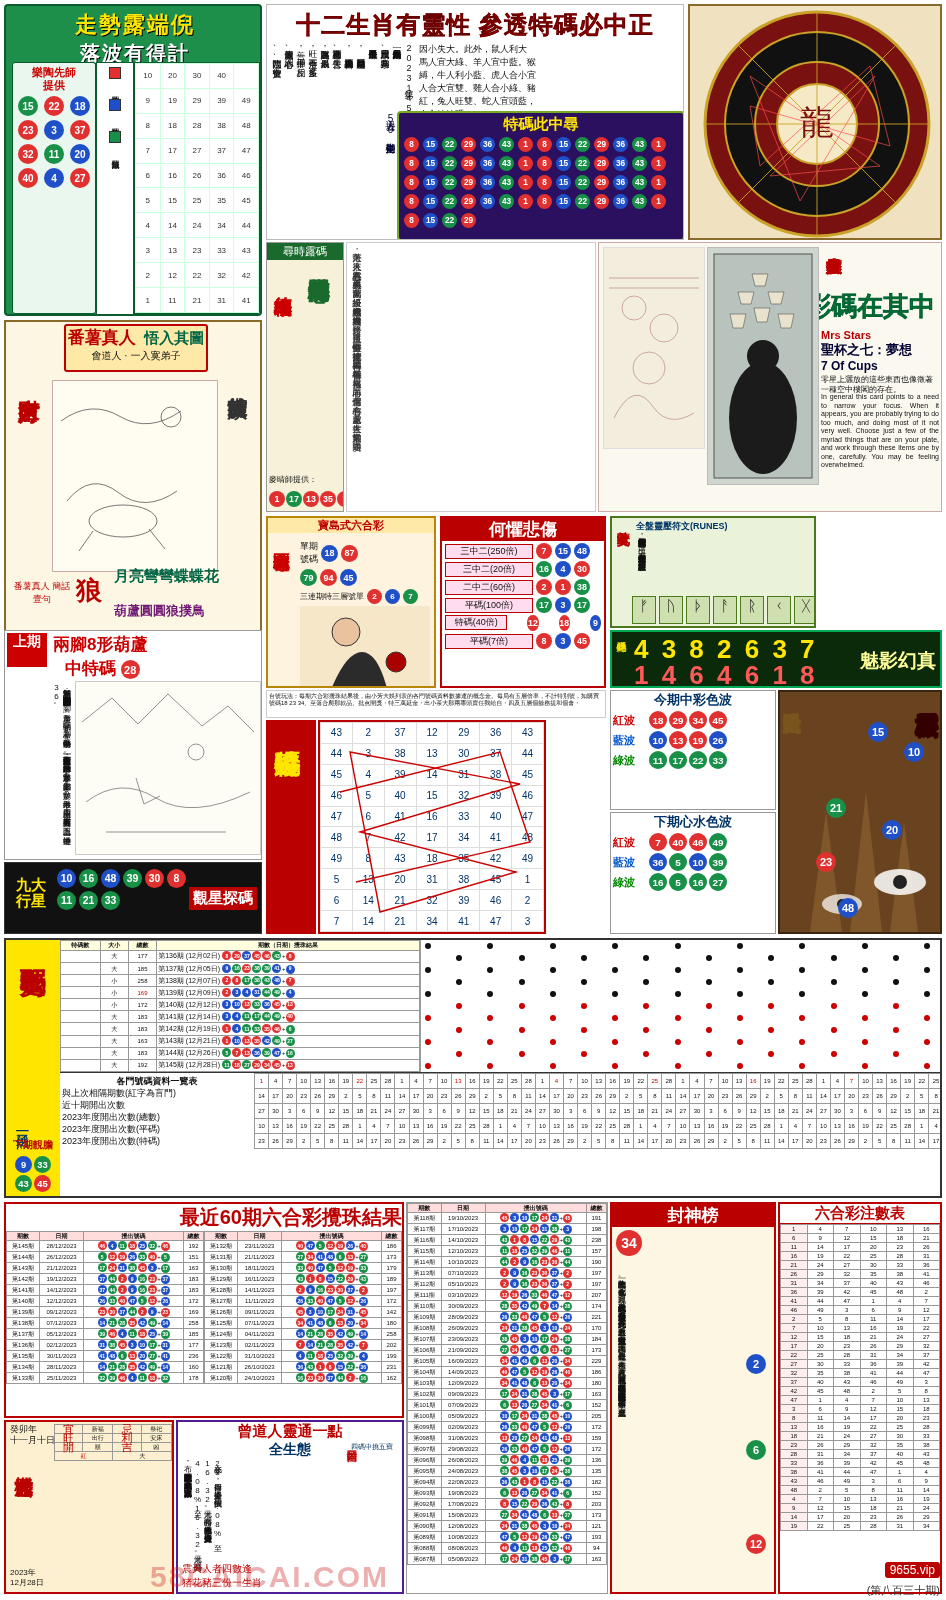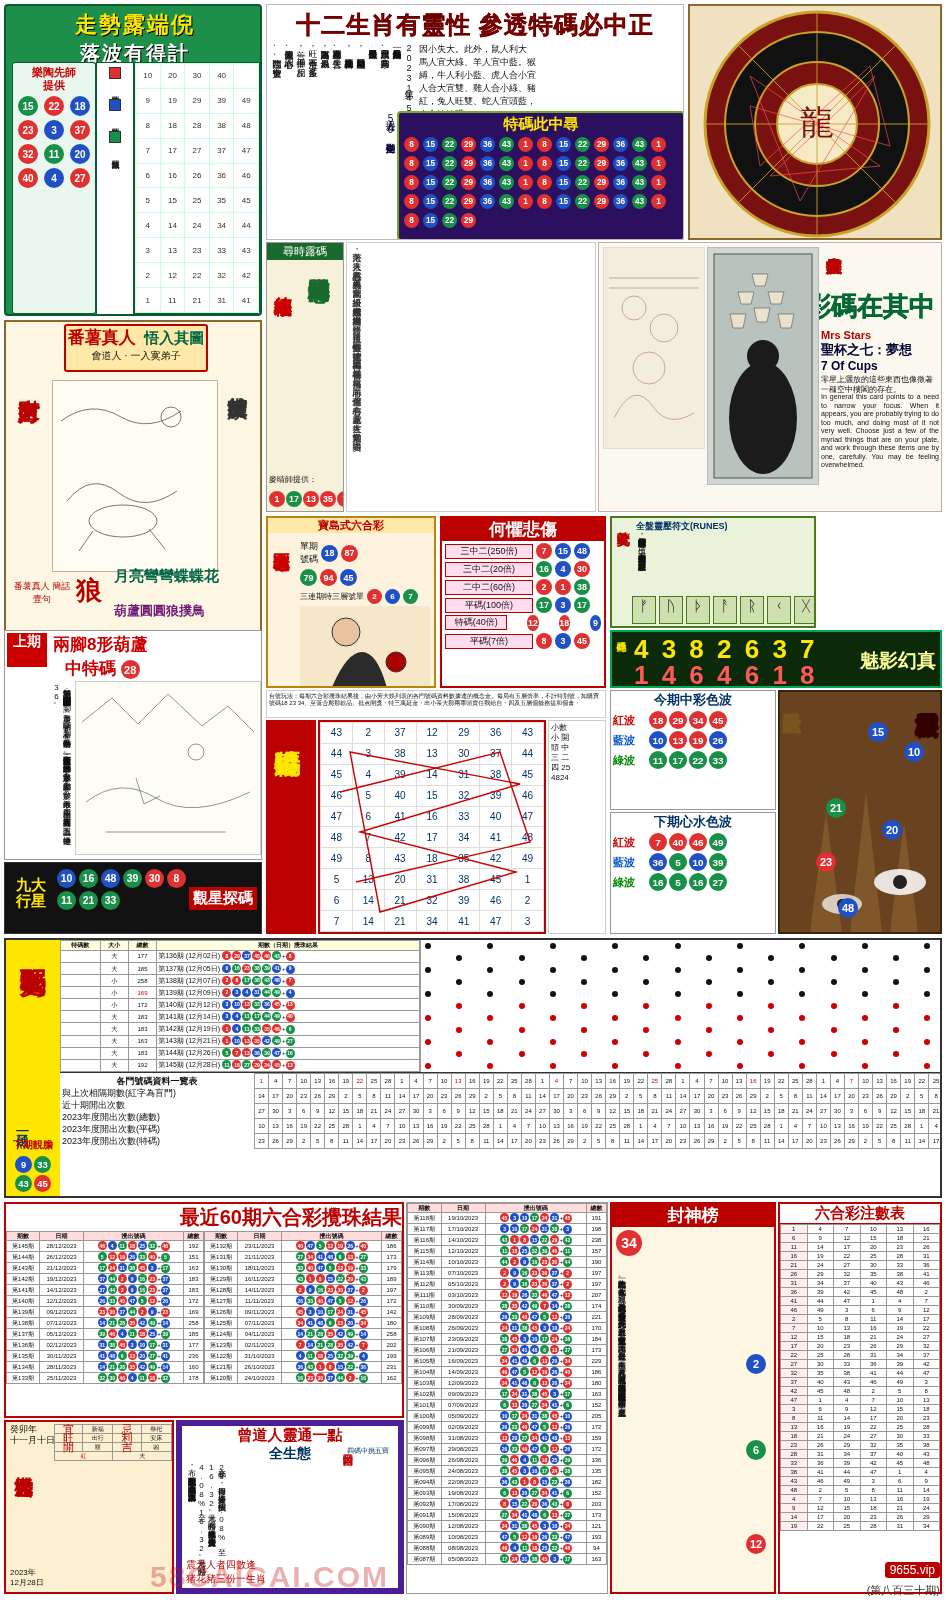--- a/index.html
+++ b/index.html
@@ -552,26 +552,20 @@
             <td style="border: 1px solid rgb(221, 221, 221); text-align: center; font-size: 10px; color: rgb(0, 51, 102);">14</td>
             <td style="border: 1px solid rgb(221, 221, 221); text-align: center; font-size: 10px; color: rgb(0, 51, 102);">21</td>
             <td style="border: 1px solid rgb(221, 221, 221); text-align: center; font-size: 10px; color: rgb(0, 51, 102);">34</td>
             <td style="border: 1px solid rgb(221, 221, 221); text-align: center; font-size: 10px; color: rgb(0, 51, 102);">41</td>
             <td style="border: 1px solid rgb(221, 221, 221); text-align: center; font-size: 10px; color: rgb(0, 51, 102);">47</td>
             <td style="border: 1px solid rgb(221, 221, 221); text-align: center; font-size: 10px; color: rgb(0, 51, 102);">3</td>
           </tr>
         </tbody>
       </table>
   </div>
-  <div class="box" style="left:548px;top:720px;width:58px;height:214px;background:#fff;border:1px solid #ccc;font-size:8px;white-space:pre-line;padding:2px;line-height:10px;">小數
-小 開
-頭 中
-三 二
-四 25
-4824</div>
 
   <div class="box" style="left:610px;top:690px;width:166px;height:120px;background:#fff;border:1px solid #999;">
     <div class="ttl" style="font-size:13px;text-align:center;color:#036;">今期中彩色波</div>
     <div id="color-now-rows">
         <div style="display: flex; align-items: center; gap: 2px; margin: 2px;">
           <span style="font-size: 11px; font-weight: bold; width: 34px; color: rgb(204, 0, 0);">紅波</span>
           <span class="ball b-red" style="width: 18px; height: 18px; font-size: 9.9px;">18</span>
           <span class="ball b-red" style="width: 18px; height: 18px; font-size: 9.9px;">29</span>
           <span class="ball b-red" style="width: 18px; height: 18px; font-size: 9.9px;">34</span>
           <span class="ball b-red" style="width: 18px; height: 18px; font-size: 9.9px;">45</span>
@@ -1827,21 +1821,21 @@
               <td colspan="2" style="color: rgb(204, 0, 0);">紅</td>
               <td colspan="2">大</td>
             </tr>
           </tbody>
         </table>
     </div>
     <div style="position:absolute;left:4px;bottom:4px;font-size:8px;white-space:pre-line;line-height:10px;">2023年
 12月28日</div>
   </div>
 
-  <div class="box" style="left:176px;top:1420px;width:228px;height:174px;background:#fff;border:6px solid #4c1d95;">
+  <div class="box" style="left:176px;top:1420px;width:228px;height:174px;background:#fff;border:2px solid #4c1d95;">
     <div class="ttl" style="font-size:15px;color:#b00;text-align:center;">曾道人靈通一點</div>
     <div class="ttl" style="font-size:14px;color:#036;text-align:center;">全生態</div>
     <div class="vt" style="height:104px;font-size:8px;line-height:10px;margin-left:4px;">小米在28日舉行會，受資金追捧，股價大幅4.08%至16.32港元。同時公布，小米汽車技術發布會，受資金追捧股價大升4.08%至16.32港元。同時公布，小米人車家全生態正式完整閉環，小米集團總裁盧偉冰表示，小米汽車將實現真正閉環。</div>
     <div style="position:absolute;left:4px;bottom:2px;font-size:10px;color:#b00;">
       <span>震天人者四數逢</span><br>
       <span>猪花豬三份一生肖</span>
     </div>
     <div style="position:absolute;right:2px;top:20px;width:56px;text-align:center;font-size:9px;color:#036;">
       <div class="vt" style="font-size:11px;color:#b00;">是日吉凶圖</div>
       <div style="font-size:7px;">四碼中挑五寶</div>

